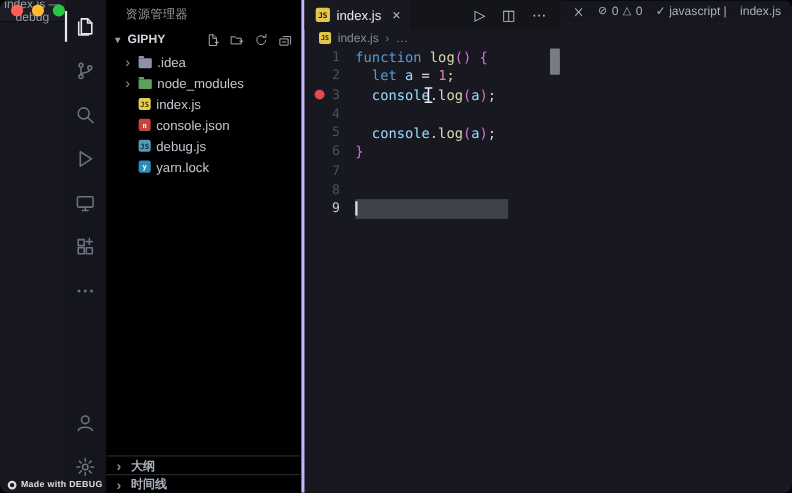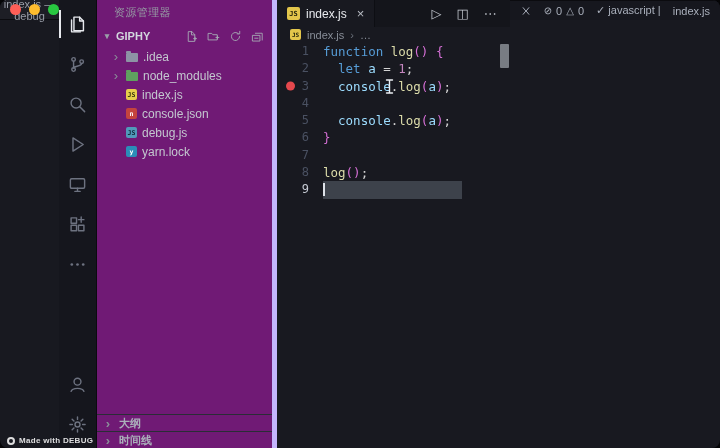--- a/index.html
+++ b/index.html
@@ -18,21 +18,21 @@
 
   
   .activitybar{width:38px;flex:0 0 38px;background:#15161d;display:flex;flex-direction:column;padding:4px 0 4px 0;border-right:1px solid #0b0b0f}
   .act-top,.act-bottom{display:flex;flex-direction:column;align-items:stretch}
   .act-bottom{margin-top:auto}
   .act-item{height:40px;display:flex;align-items:center;justify-content:center;color:#6d7280;position:relative;cursor:pointer}
   .act-item.active{color:#e7e9ee}
   .act-item.active::before{content:"";position:absolute;left:0;top:6px;bottom:6px;width:2px;background:#e7e9ee}
 
   
-  .sidebar{width:180px;flex:0 0 180px;background:#701a75;display:flex;flex-direction:column;border-right:5px solid #c4b5fd}
+  .sidebar{width:180px;flex:0 0 180px;background:#000000;display:flex;flex-direction:column;border-right:3px solid #c4b5fd}
   .sidebar-header{height:25px;flex:0 0 25px;display:flex;align-items:center;padding-left:17px;font-size:11px;color:#969ba4;letter-spacing:.4px}
   .section-header{height:22px;flex:0 0 22px;display:flex;align-items:center;gap:3px;padding:0 8px 0 4px;font-size:11px;font-weight:bold;color:#d3d7de}
   .chev-down{font-size:9px;color:#9aa0a9;width:12px;text-align:center}
   .section-actions{margin-left:auto;display:flex;gap:9px;color:#a6abb5}
   .section-actions span{display:flex;align-items:center;cursor:pointer}
   .file-tree{display:flex;flex-direction:column}
   .tree-row{height:19px;display:flex;align-items:center;gap:5px;padding-left:14px;font-size:12px;color:#c3c7cf;cursor:pointer}
   .chev{width:10px;color:#8a8f99;font-size:13px;line-height:1;text-align:center}
   .ficon{flex:0 0 auto}
   .ficon.folder{width:12px;height:9px;border-radius:1px;position:relative;margin-top:2px}
@@ -284,21 +284,20 @@
             <div class="code-line">
               <div class="gutter">6</div>
               <div class="line-content"><span style="color: rgb(214, 112, 214);">}</span></div>
             </div>
             <div class="code-line">
               <div class="gutter">7</div>
               <div class="line-content"></div>
             </div>
             <div class="code-line">
               <div class="gutter">8</div>
-              <div class="line-content"><span style="color: rgb(220, 220, 170);">log</span><span style="color: rgb(214, 112, 214);">(</span><span style="color: rgb(214, 112, 214);">)</span><span style="color: rgb(212, 212, 212);">;</span></div>
             </div>
             <div class="code-line active">
               <div class="gutter">9</div>
               <div class="line-content"><span class="cursor"></span></div>
             </div>
           </div>
         <div class="scroll-thumb"></div>
       </div>
     </section>
   </div>

